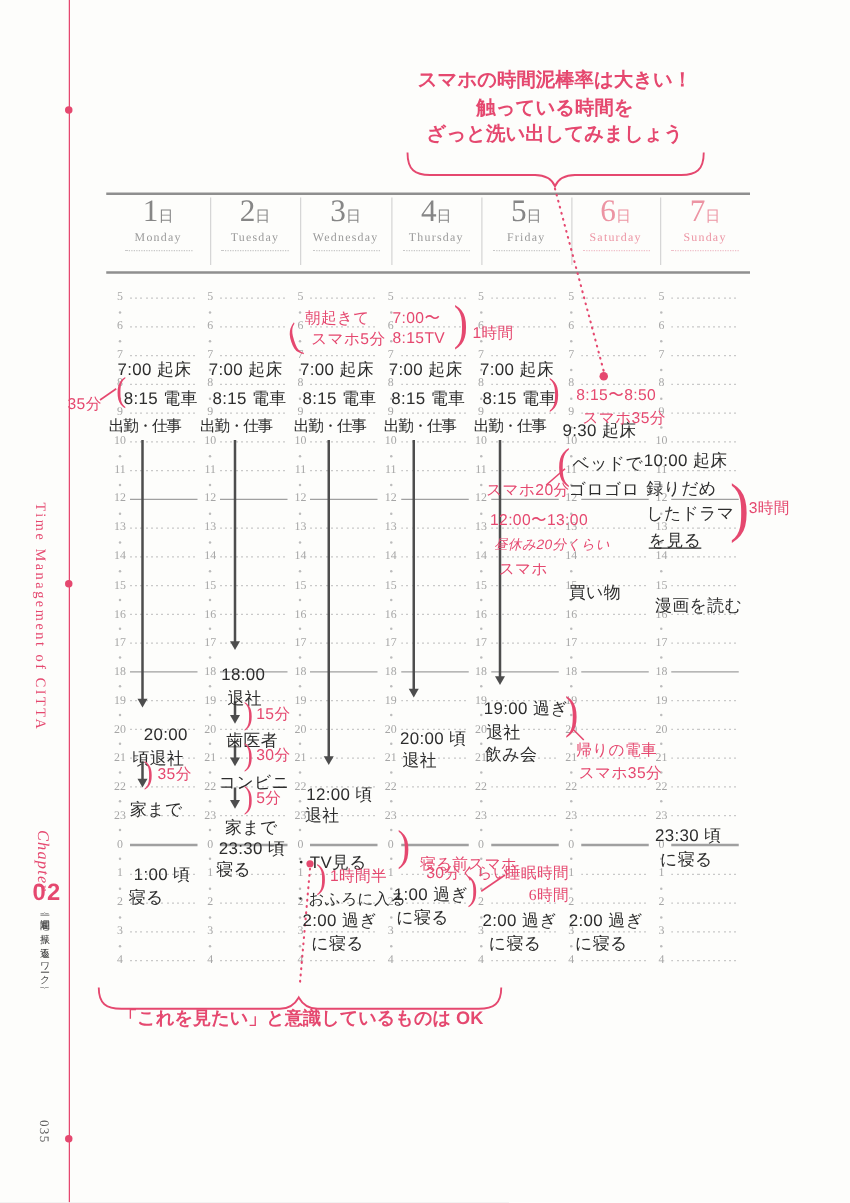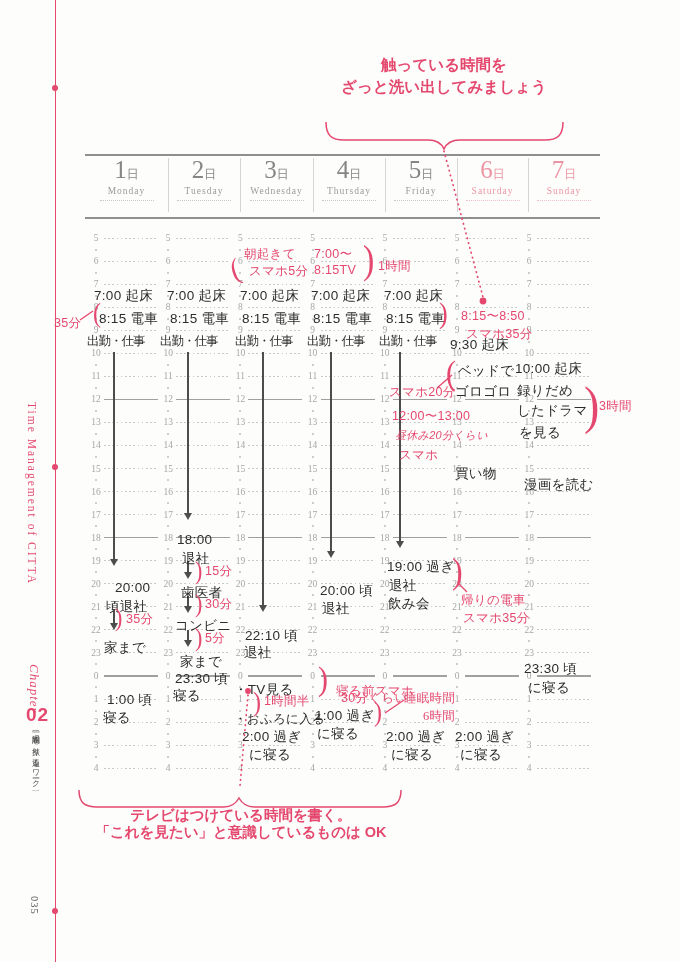--- a/index.html
+++ b/index.html
@@ -73,25 +73,25 @@
   <div class="rule-dot" style="top:85px"></div>
   <div class="rule-dot" style="top:464px"></div>
   <div class="rule-dot" style="top:908px"></div>
   <div class="book-title vert">Time Management of CITTA</div>
   <div class="chapter-script vert">Chapter</div>
   <div class="chapter-num">02</div>
   <div class="chapter-title vert">｛一週間を振り返るワーク｝</div>
   <div class="page-num vert">035</div>
 
   <div class="callout callout-top">
+    <div>スマホの時間泥棒率は大きい！</div>
     <div>触っている時間を</div>
     <div>ざっと洗い出してみましょう</div>
   </div>
   <div class="callout callout-bottom">
-    <div>テレビはつけている時間を書く。</div>
     <div>「これを見たい」と意識しているものは OK</div>
   </div>
 
   <div class="band" style="top:154px;height:2px"></div>
   <div class="band" style="top:217px;height:1.5px"></div>
   <div>
       <div class="day-cell" style="left: 85px; width: 83px;">
         <div class="day-num">1<span class="day-suffix">日</span></div>
         <div class="day-name">Monday</div>
         <div class="day-rule"></div>
@@ -670,21 +670,21 @@
       <div class="entry k" style="left: 177px; top: 532px;">18:00</div>
       <div class="entry k" style="left: 182px; top: 550px;">退社</div>
       <div class="entry k" style="left: 181px; top: 584px;">歯医者</div>
       <div class="entry k" style="left: 175px; top: 617px;">コンビニ</div>
       <div class="entry k" style="left: 180px; top: 653px;">家まで</div>
       <div class="entry k" style="left: 175px; top: 670px;">23:30 頃</div>
       <div class="entry k" style="left: 173px; top: 687px;">寝る</div>
       <div class="entry k" style="left: 240px; top: 287px;">7:00 起床</div>
       <div class="entry k" style="left: 242px; top: 310px;">8:15 電車</div>
       <div class="entry k" style="left: 235px; top: 333px; font-size: 12.5px; letter-spacing: -1px;">出勤・仕事</div>
-      <div class="entry k" style="left: 245px; top: 627px;">22:10 頃</div>
+      <div class="entry k" style="left: 245px; top: 627px;">12:00 頃</div>
       <div class="entry k" style="left: 244px; top: 644px;">退社</div>
       <div class="entry k" style="left: 234px; top: 681px;">・TV見る</div>
       <div class="entry k" style="left: 234px; top: 711px; font-size: 12.5px;">・おふろに入る</div>
       <div class="entry k" style="left: 242px; top: 728px;">2:00 過ぎ</div>
       <div class="entry k" style="left: 249px; top: 746px;">に寝る</div>
       <div class="entry k" style="left: 311px; top: 287px;">7:00 起床</div>
       <div class="entry k" style="left: 313px; top: 310px;">8:15 電車</div>
       <div class="entry k" style="left: 307px; top: 333px; font-size: 12.5px; letter-spacing: -1px;">出勤・仕事</div>
       <div class="entry k" style="left: 320px; top: 582px;">20:00 頃</div>
       <div class="entry k" style="left: 322px; top: 600px;">退社</div>
@@ -700,21 +700,21 @@
       <div class="entry k" style="left: 391px; top: 746px;">に寝る</div>
       <div class="entry k" style="left: 450px; top: 336px;">9:30 起床</div>
       <div class="entry k" style="left: 458px; top: 362px;">ベッドで</div>
       <div class="entry k" style="left: 455px; top: 383px;">ゴロゴロ</div>
       <div class="entry k" style="left: 455px; top: 449px; margin-top: 16px;">買い物</div>
       <div class="entry k" style="left: 455px; top: 728px;">2:00 過ぎ</div>
       <div class="entry k" style="left: 460px; top: 746px;">に寝る</div>
       <div class="entry k" style="left: 515px; top: 360px;">10:00 起床</div>
       <div class="entry k" style="left: 517px; top: 382px;">録りだめ</div>
       <div class="entry k" style="left: 517px; top: 402px;">したドラマ</div>
-      <div class="entry k" style="left: 519px; top: 424px;">を見る</div>
+      <div class="entry k" style="left: 519px; top: 424px; text-decoration: underline;">を見る</div>
       <div class="entry k" style="left: 524px; top: 476px;">漫画を読む</div>
       <div class="entry k" style="left: 524px; top: 660px;">23:30 頃</div>
       <div class="entry k" style="left: 528px; top: 679px;">に寝る</div>
       <div class="entry p" style="left: 244px; top: 246px;">朝起きて</div>
       <div class="entry p" style="left: 249px; top: 263px;">スマホ5分</div>
       <div class="entry p" style="left: 314px; top: 246px;">7:00〜</div>
       <div class="entry p" style="left: 314px; top: 263px;">8:15TV</div>
       <div class="entry p" style="left: 378px; top: 258px;">1時間</div>
       <div class="entry p" style="left: 54px; top: 315px;">35分</div>
       <div class="entry p" style="left: 461px; top: 308px;">8:15〜8:50</div>

